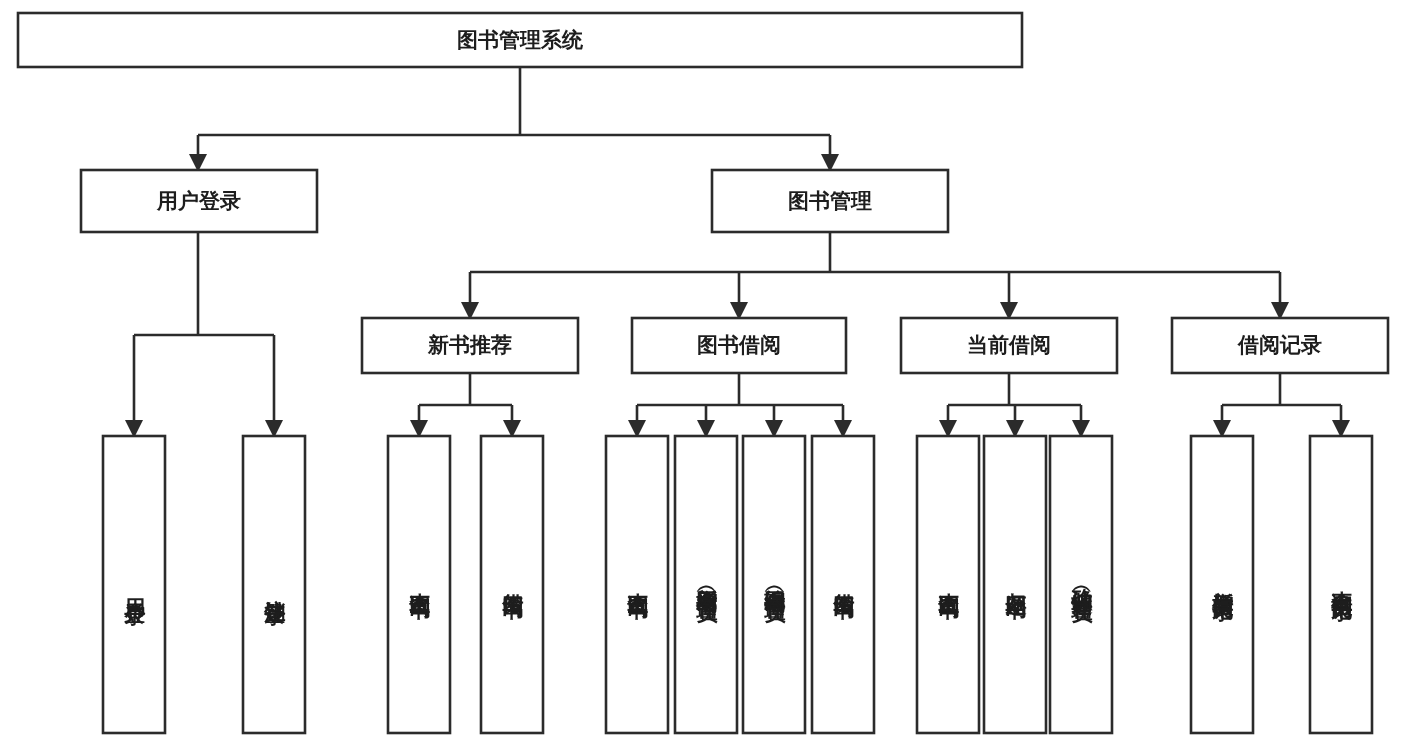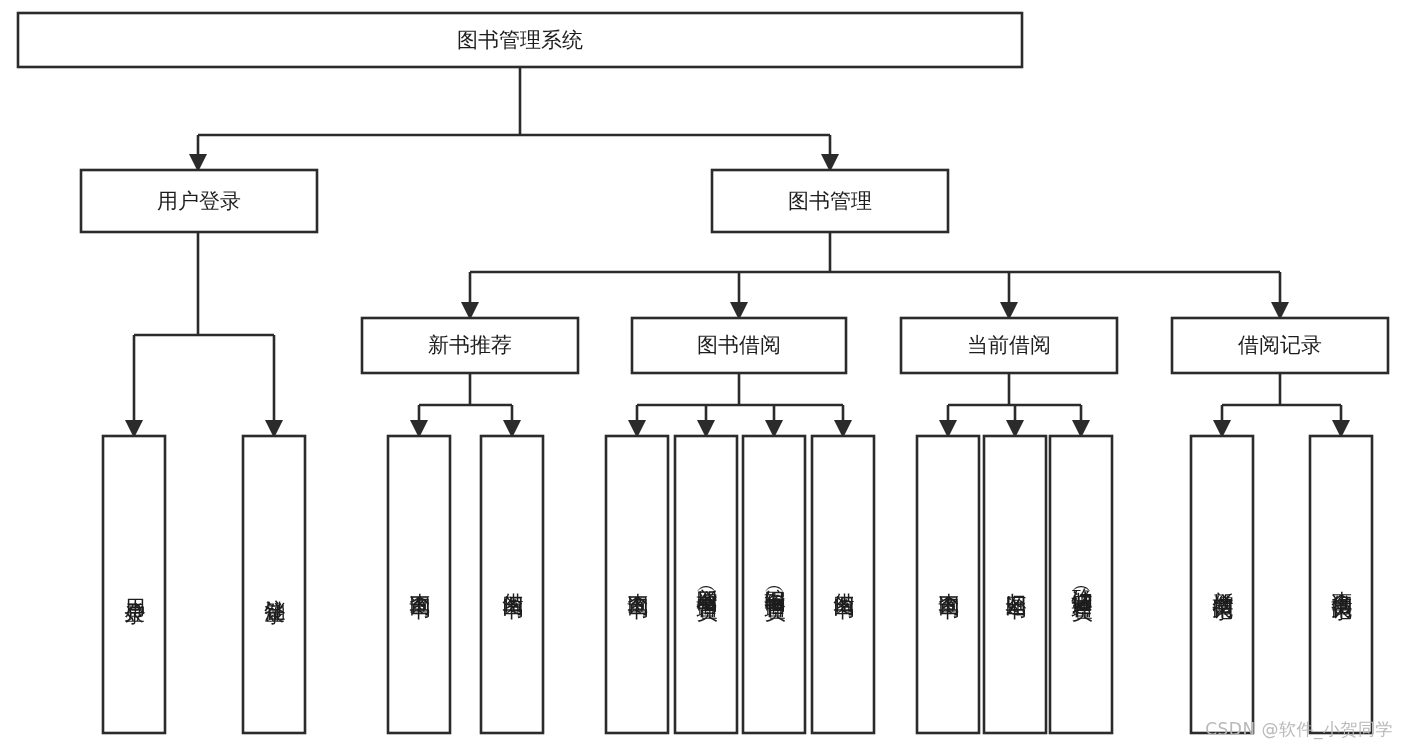--- a/index.html
+++ b/index.html
@@ -1,21 +1,21 @@
 <!DOCTYPE html>
 <html><head>
 <meta charset="utf-8">
 <style>
   html,body{margin:0;padding:0;background:#ffffff;}
   body{
     width:1405px;height:747px;
     font-family:"DejaVu Sans","Liberation Sans",sans-serif;
     overflow:hidden;
   }
-  #stage{position:relative;width:1405px;height:747px;background:#fff;}
+  #stage{position:relative;width:1405px;height:747px;background:#fff;font-weight:bold;}
   svg#diagram{position:absolute;left:0;top:0;width:1405px;height:747px;display:block;}
   .node-rect{fill:#ffffff;stroke:#2b2b2b;stroke-width:2.6;}
   .link{stroke:#2b2b2b;stroke-width:2.6;fill:none;stroke-linecap:butt;}
   .arrow-head{fill:#2b2b2b;stroke:none;}
   .node-label{
     font-family:"DejaVu Sans","Liberation Sans",sans-serif;
     fill:#1d1d1d;font-size:21px;
     text-anchor:middle;dominant-baseline:middle;
   }
   .leaf-label{
@@ -197,15 +197,14 @@
       <rect class="node-rect" x="1191" y="436" width="62" height="297"></rect>
       <text class="leaf-label" x="1222" y="580">新增借阅记录</text>
     </g>
     <g>
       <rect class="node-rect" x="1310" y="436" width="62" height="297"></rect>
       <text class="leaf-label" x="1341" y="580">查询借阅记录</text>
     </g>
 
   </svg>
 
-  <div class="watermark">CSDN @软件_小贺同学</div>
 
 </div>
 
 </body></html>

